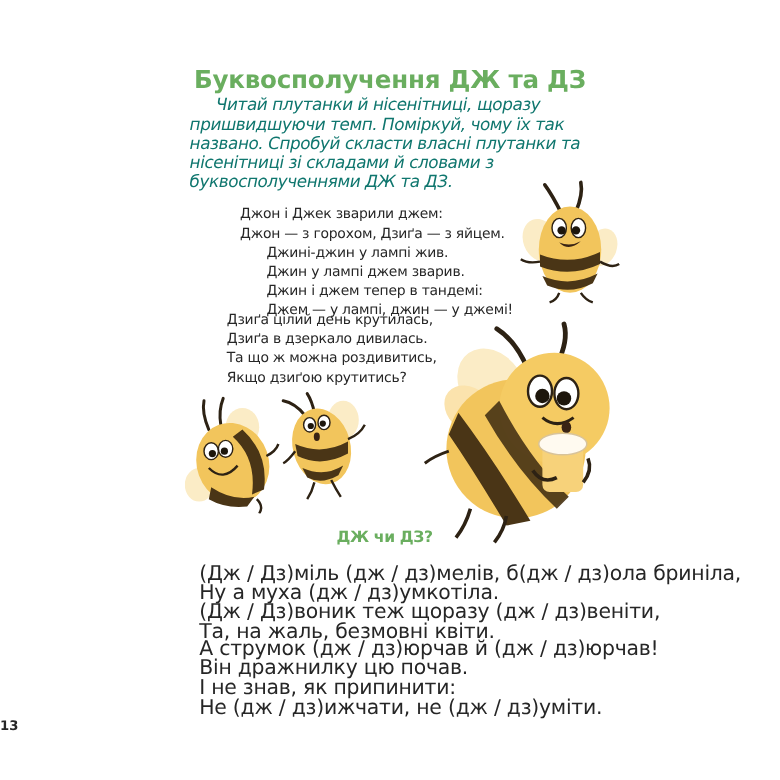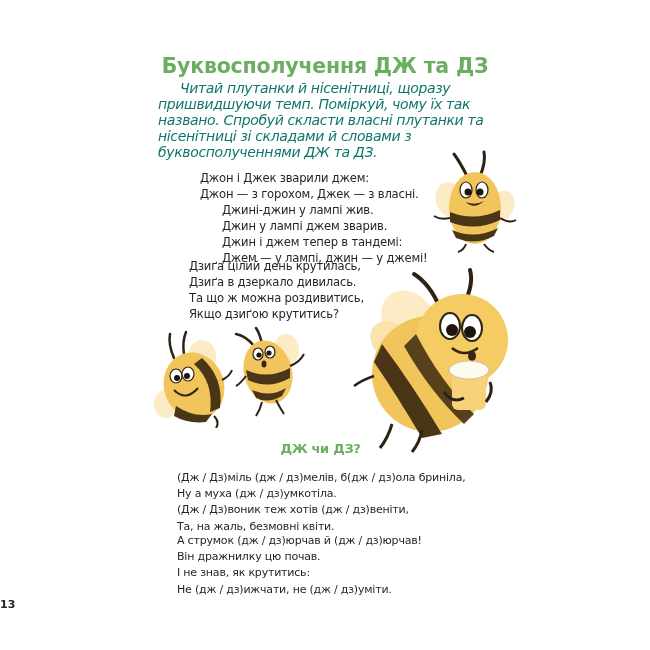--- a/index.html
+++ b/index.html
@@ -20,42 +20,42 @@
     .intro .indent { display: inline-block; width: 22px; }
     .poem { position: absolute; font-size: 11.6px; line-height: 16px; color: #262626; letter-spacing: -0.2px; }
     .poem div { white-space: nowrap; }
     .p1 { left: 200px; top: 154px; margin-top: 16px; }
     .p2 { left: 222px; top: 202px; }
     .p3 { left: 189px; top: 258px; }
     .subtitle {
       position: absolute; left: 0; width: 641px; top: 441px; text-align: center;
       font-size: 13px; font-weight: bold; color: #6aae5f; letter-spacing: -0.3px;
     }
-    .ex { position: absolute; left: 166px; font-size: 11px; line-height: 16.2px; color: #262626; letter-spacing: -0.2px; margin-left: 11px; }
+    .ex { position: absolute; left: 166px; font-size: 17px; line-height: 16.2px; color: #262626; letter-spacing: -0.2px; }
     .ex div { white-space: nowrap; }
     .ex1 { top: 470px; }
     .ex2 { top: 533px; }
     .pagenum {
       position: absolute; left: 0; width: 554px; top: 598px; text-align: left;
       font-size: 11px; font-weight: bold; color: #262626;
     }
     .bee { position: absolute; }
   </style>
 </head>
 <body>
 
 <div class="page">
 
   <div class="title">Буквосполучення ДЖ та ДЗ</div>
 
   <div class="intro"><span class="indent"></span><span>Читай плутанки й нісенітниці, щоразу пришвидшуючи темп. Поміркуй, чому їх так названо. Спробуй скласти власні плутанки та нісенітниці зі складами й словами з буквосполученнями ДЖ та ДЗ.</span></div>
 
   <div class="poem p1">
     <div>Джон і Джек зварили джем:</div>
-    <div>Джон — з горохом, Джек — з власні.</div>
+    <div>Джон — з горохом, Дзиґа — з яйцем.</div>
   </div>
 
   <div class="poem p2">
     <div>Джині-джин у лампі жив.</div>
     <div>Джин у лампі джем зварив.</div>
     <div>Джин і джем тепер в тандемі:</div>
     <div>Джем — у лампі, джин — у джемі!</div>
   </div>
 
   <div class="poem p3">
@@ -141,26 +141,26 @@
     <path d="M12 50 Q6 58 2 60" stroke="#2d2214" stroke-width="2" fill="none"></path>
     <path d="M28 76 Q26 84 22 90" stroke="#2d2214" stroke-width="2" fill="none"></path>
     <path d="M42 74 Q46 82 50 88" stroke="#2d2214" stroke-width="2" fill="none"></path>
   </svg>
 
   <div class="subtitle">ДЖ чи ДЗ?</div>
 
   <div class="ex ex1">
     <div>(Дж / Дз)міль (дж / дз)мелів, б(дж / дз)ола бриніла,</div>
     <div>Ну а муха (дж / дз)умкотіла.</div>
-    <div>(Дж / Дз)воник теж хотів (дж / дз)веніти,</div>
+    <div>(Дж / Дз)воник теж щоразу (дж / дз)веніти,</div>
     <div>Та, на жаль, безмовні квіти.</div>
   </div>
 
   <div class="ex ex2">
     <div>А струмок (дж / дз)юрчав й (дж / дз)юрчав!</div>
     <div>Він дражнилку цю почав.</div>
-    <div>І не знав, як крутитись:</div>
+    <div>І не знав, як припинити:</div>
     <div>Не (дж / дз)ижчати, не (дж / дз)уміти.</div>
   </div>
 
   <div class="pagenum">13</div>
 
 </div>
 
 </body></html>

